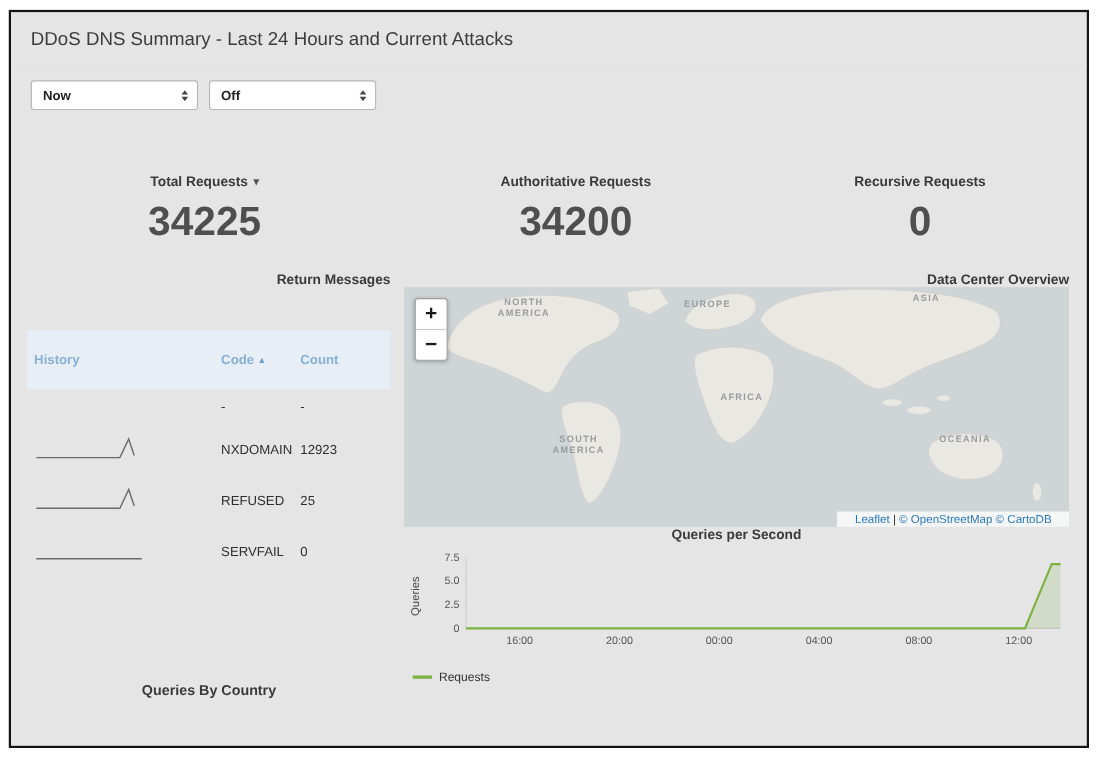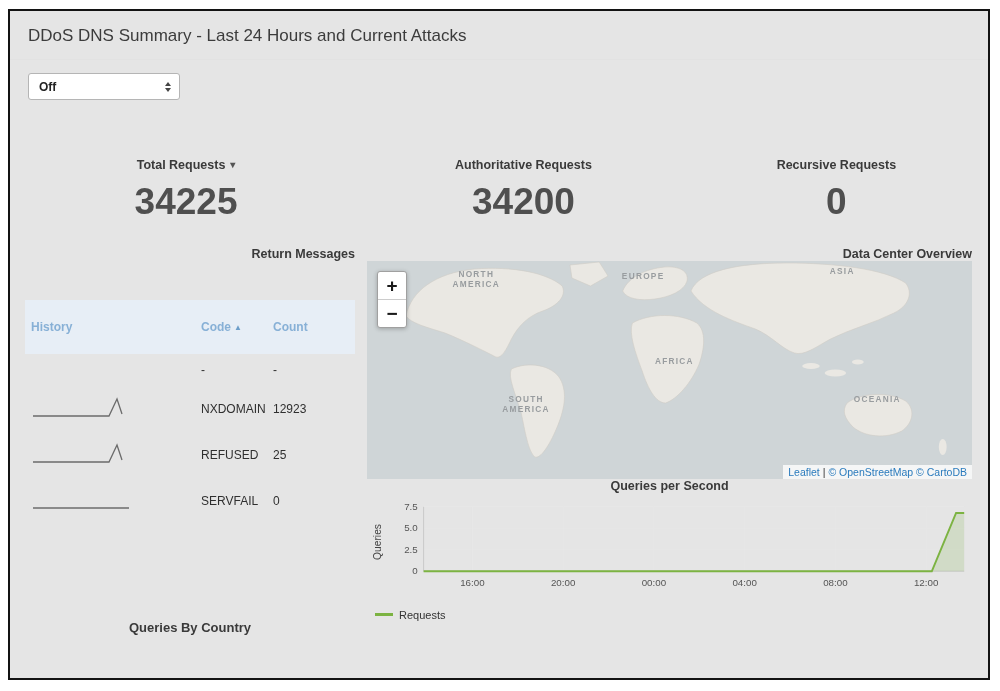--- a/index.html
+++ b/index.html
@@ -36,38 +36,45 @@
   .spark{width:100px;height:26px;display:block;}
 
   .qbc{margin-top:96px;text-align:center;font-size:13px;font-weight:700;color:#3a3a3a;}
 
   .map{position:relative;height:218px;overflow:hidden;text-decoration:underline;}
   .map svg.world{position:absolute;left:0;top:0;width:100%;height:100%;}
   .map-label{font-size:8.5px;letter-spacing:1.3px;fill:#989c9f;font-weight:600;}
   .zoomctl{position:absolute;top:10px;left:10px;width:28px;border:1px solid #a0a0a0;border-radius:3px;background:#fff;z-index:5;box-shadow:0 1px 4px rgba(0,0,0,.25);}
   .zoombtn{height:27px;display:flex;align-items:center;justify-content:center;font-size:19px;font-weight:700;color:#1a1a1a;cursor:pointer;user-select:none;}
   .zoombtn + .zoombtn{border-top:1px solid #ccc;}
-  .attribution{position:absolute;right:0;bottom:0;background:rgba(255,255,255,.78);font-size:10.5px;color:#333;padding:1px 5px;z-index:5;white-space:nowrap;}
+  .attribution{position:absolute;right:0;bottom:0;background:rgba(255,255,255,.78);font-size:10.5px;color:#333;padding:1px 16px;z-index:5;white-space:nowrap;}
   .attribution a{color:#2a7bbd;text-decoration:none;cursor:pointer;}
 
   .chart-title{text-align:center;font-size:12.5px;font-weight:700;color:#3a3a3a;}
   .chart-wrap{margin-top:8px;}
   .tick{font-size:10px;fill:#555;}
   .axis{stroke:#c9c9c9;stroke-width:1;}
   .grid{stroke:#e6e6e6;stroke-width:1;}
   .legend{display:flex;align-items:center;gap:6px;margin:8px 0 0 8px;font-size:11px;color:#333;cursor:pointer;}
 </style>
 </head>
 <body>
 
 <div class="frame">
 
   <div class="titlebar">DDoS DNS Summary - Last 24 Hours and Current Attacks</div>
 
   <div class="toolbar">
+    <div class="select w1">
+      <span>Now</span>
+      <span class="arrows">
+          <span class="tri-up"></span>
+          <span class="tri-down"></span>
+        </span>
+    </div>
     <div class="select w2">
       <span>Off</span>
       <span class="arrows">
           <span class="tri-up"></span>
           <span class="tri-down"></span>
         </span>
     </div>
   </div>
 
   <div class="stats">

